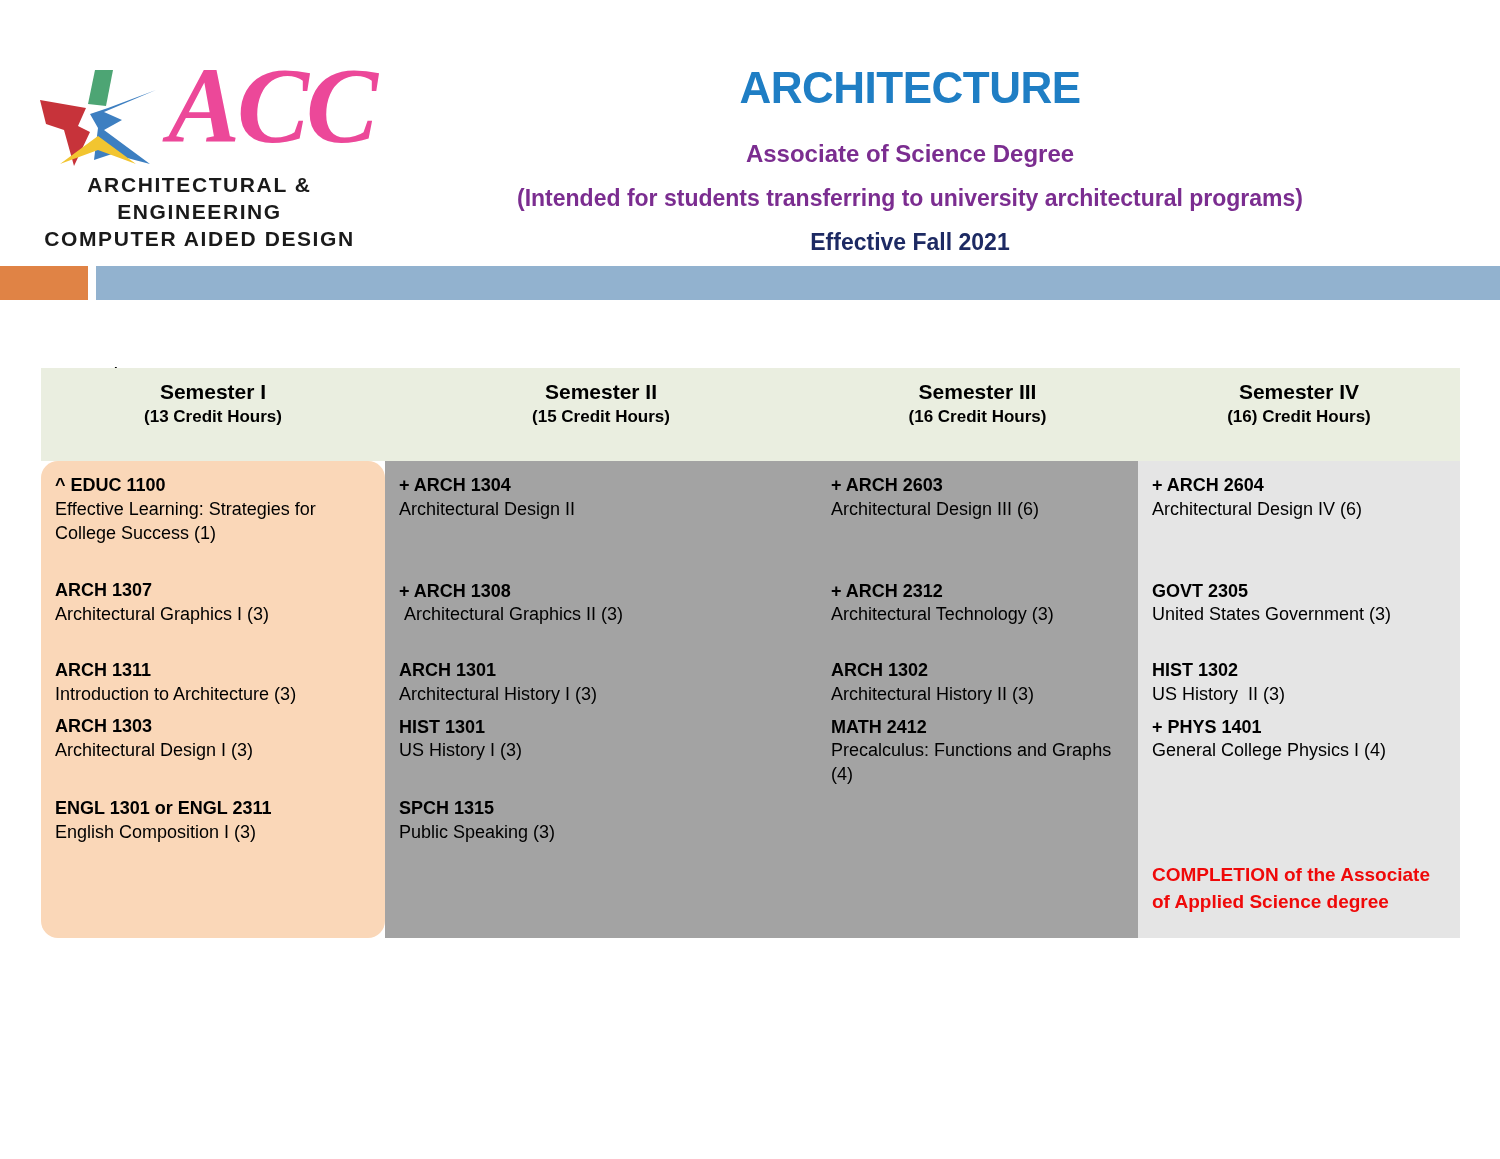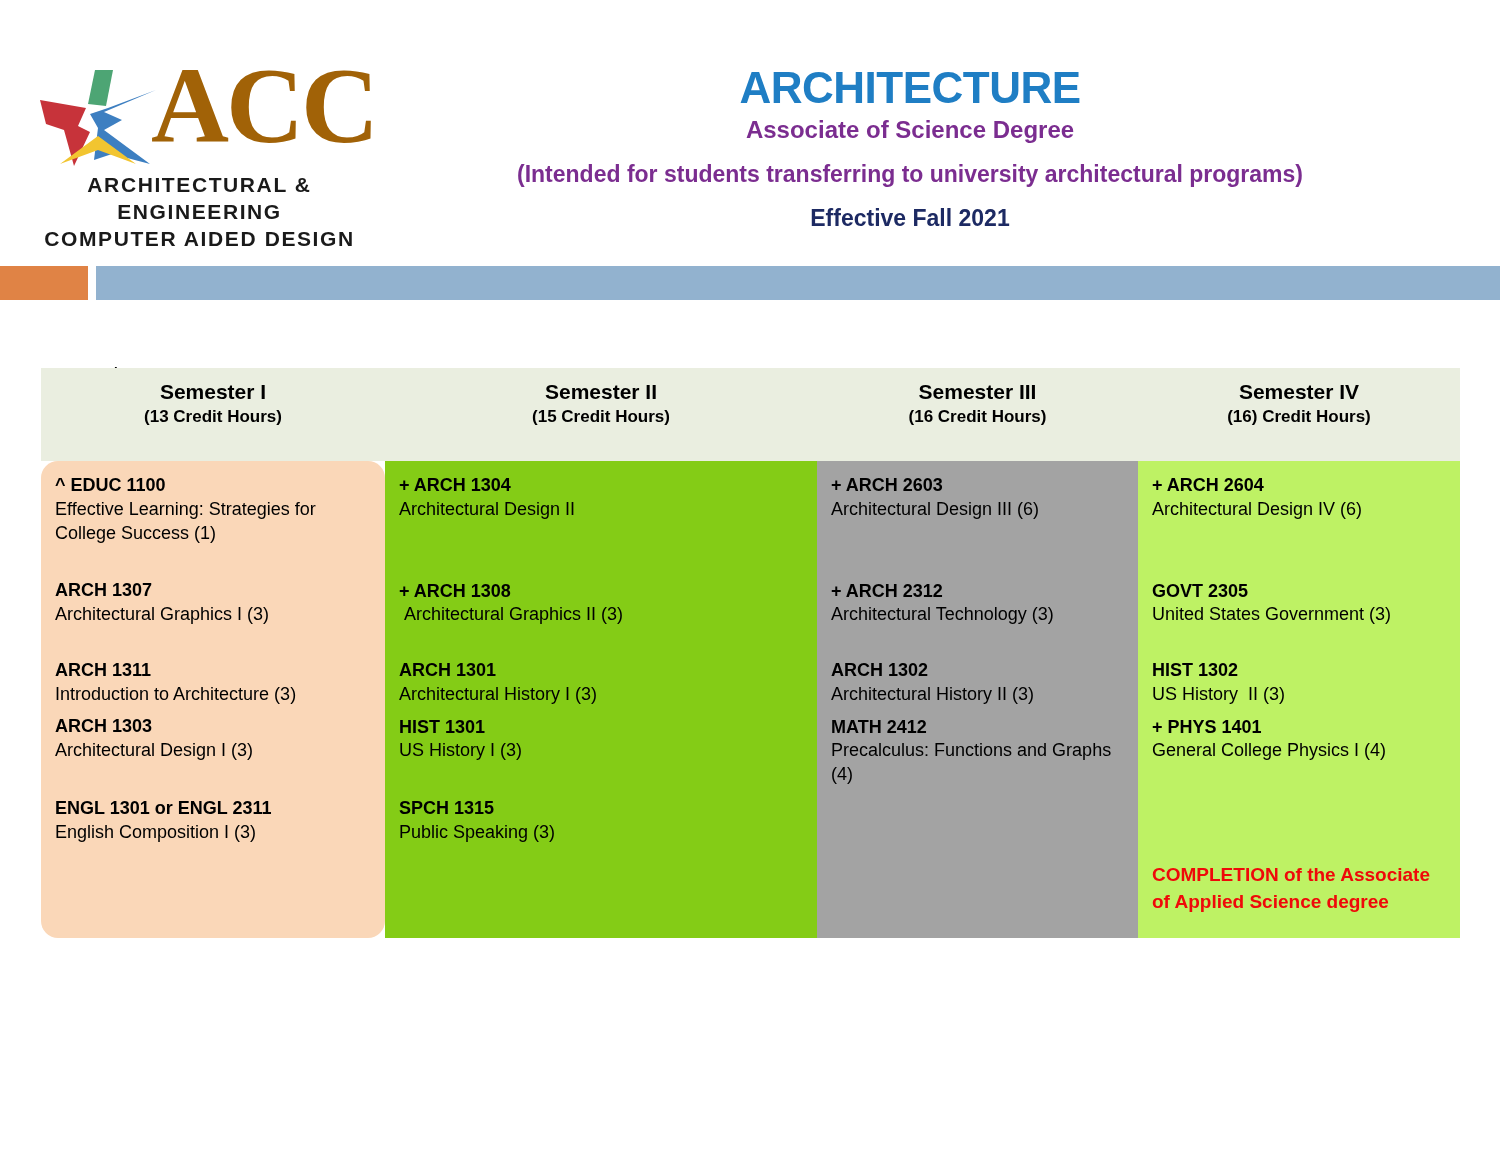--- a/index.html
+++ b/index.html
@@ -36,28 +36,29 @@
     height: 110px;
     width: 350px;
   }
   #logo-star {
     position: absolute;
     left: 18px;
     top: 6px;
   }
   #logo-acc-text {
     position: absolute;
-    left: 131px;
+    left: 148px;
     top: -10px;
     font-family: "Liberation Serif", serif;
     font-size: 108px;
     font-weight: bold;
-    color: #a16207;
+    color: #ec4899;
     letter-spacing: -3px;
     line-height: 1;
+    font-style: italic;
   }
   .logo-sub {
     text-align: center;
     font-family: "Liberation Sans", sans-serif;
     font-weight: bold;
     color: #1a1a1a;
     font-size: 21px;
     letter-spacing: 1.6px;
     line-height: 1.28;
     width: 355px;
@@ -76,21 +77,21 @@
     font-size: 44px;
     font-weight: bold;
     color: #1f7ec4;
     letter-spacing: -0.5px;
     line-height: 1.1;
   }
   #doc-subtitle {
     font-size: 24px;
     font-weight: bold;
     color: #7b2d90;
-    margin-top: 4px;
+    margin-top: 28px;
     line-height: 1.2;
   }
   #doc-note {
     font-size: 23px;
     font-weight: bold;
     color: #7b2d90;
     margin-top: 16px;
     line-height: 1.2;
   }
   #doc-effective {
@@ -315,21 +316,21 @@
         </div>
         <div class="course" style="margin-bottom: 34px;">
           <div class="course-code">ARCH 1303</div>
           <div class="course-name">Architectural Design I (3)</div>
         </div>
         <div class="course" style="margin-bottom: 0px;">
           <div class="course-code">ENGL 1301 or ENGL 2311</div>
           <div class="course-name">English Composition I (3)</div>
         </div>
       </div>
-    <div class="sem-col col-2" style="background: #84cc16;">
+    <div class="sem-col col-2" style="background: #a3a3a3;">
         <div class="course" style="margin-bottom: 58px;">
           <div class="course-code">+ ARCH 1304</div>
           <div class="course-name">Architectural Design II</div>
         </div>
         <div class="course" style="margin-bottom: 32px;">
           <div class="course-code">+ ARCH 1308</div>
           <div class="course-name"> Architectural Graphics II (3)</div>
         </div>
         <div class="course" style="margin-bottom: 9px;">
           <div class="course-code">ARCH 1301</div>
@@ -355,21 +356,21 @@
         </div>
         <div class="course" style="margin-bottom: 9px;">
           <div class="course-code">ARCH 1302</div>
           <div class="course-name">Architectural History II (3)</div>
         </div>
         <div class="course" style="margin-bottom: 10px;">
           <div class="course-code">MATH 2412</div>
           <div class="course-name">Precalculus: Functions and Graphs (4)</div>
         </div>
       </div>
-    <div class="sem-col col-4" style="background: #bef264;">
+    <div class="sem-col col-4" style="background: #e5e5e5;">
         <div class="course" style="margin-bottom: 58px;">
           <div class="course-code">+ ARCH 2604</div>
           <div class="course-name">Architectural Design IV (6)</div>
         </div>
         <div class="course" style="margin-bottom: 32px;">
           <div class="course-code">GOVT 2305</div>
           <div class="course-name">United States Government (3)</div>
         </div>
         <div class="course" style="margin-bottom: 9px;">
           <div class="course-code">HIST 1302</div>

